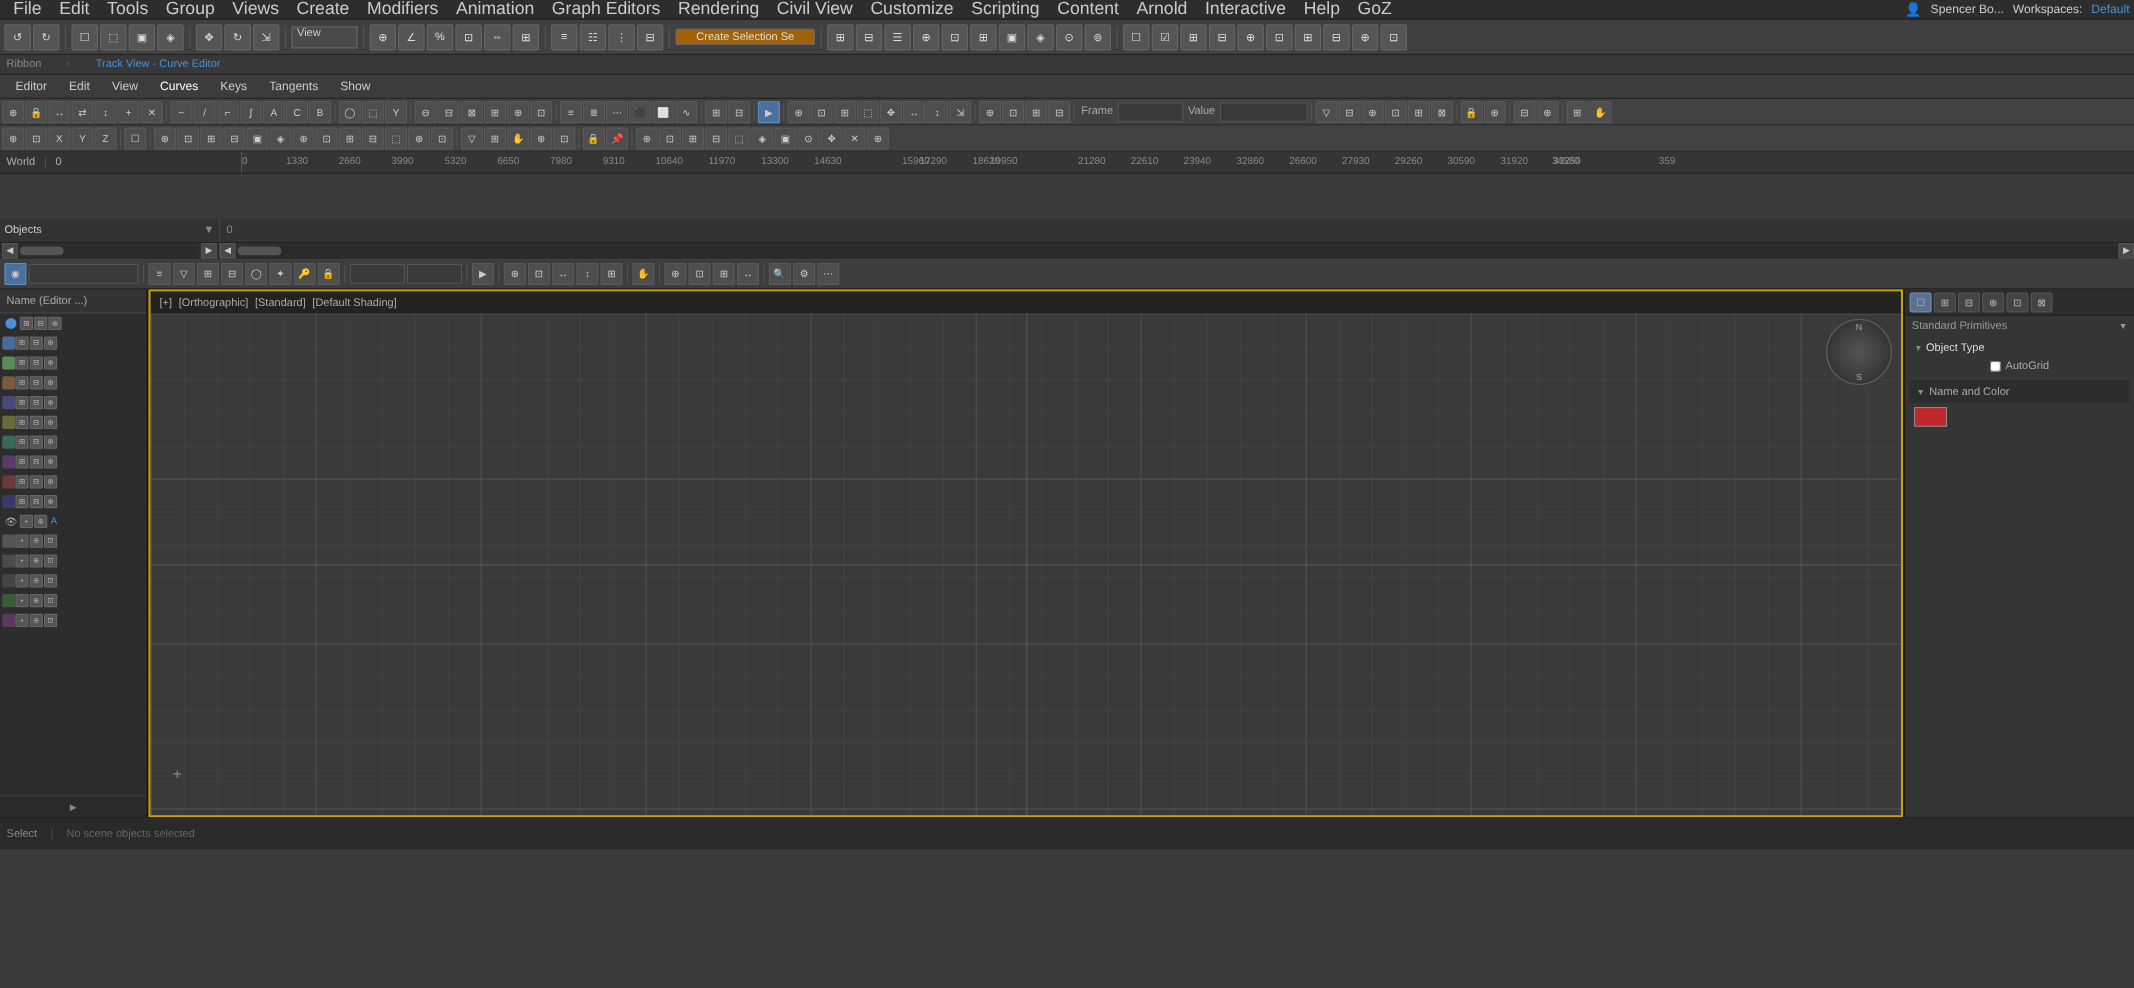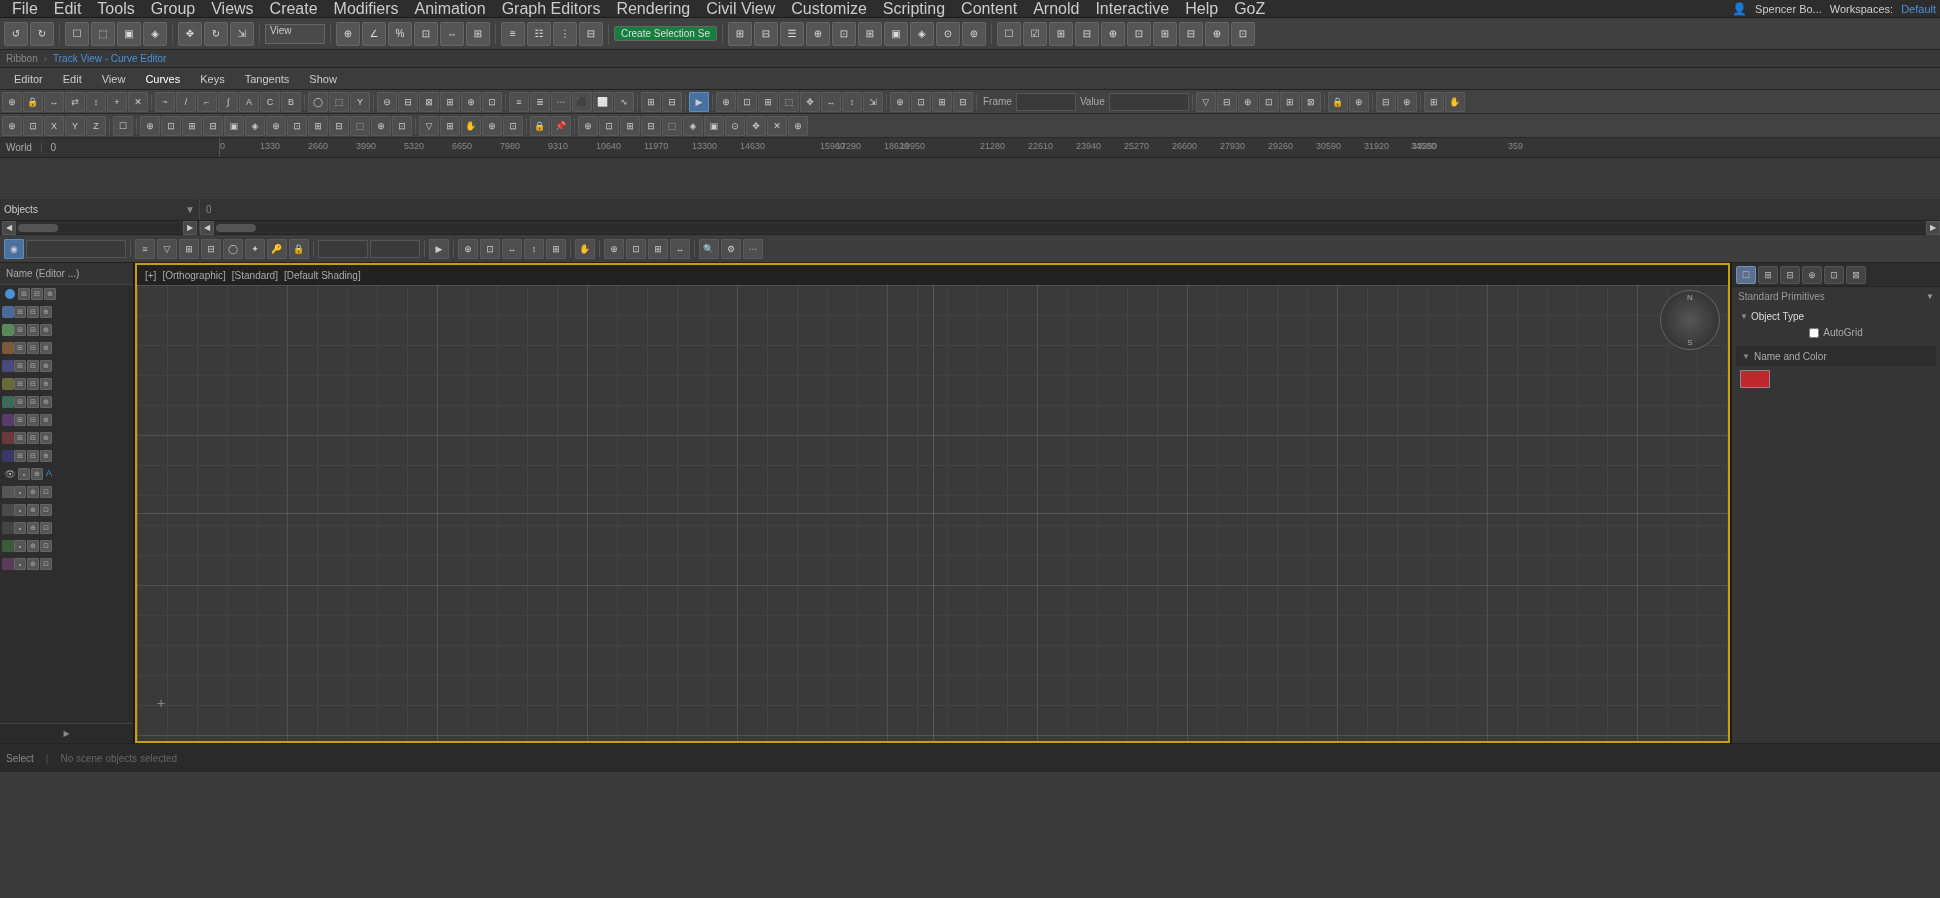--- a/index.html
+++ b/index.html
@@ -67,41 +67,41 @@
       height: 20px;
       background: #4a4a4a;
       border: 1px solid #666;
       color: #ccc;
       font-size: 10px;
       padding: 0 4px;
       cursor: pointer;
       min-width: 60px;
     }
     .ribbon-text-badge {
-      background: #15803d;
+      background: #a16207;
       border: 1px solid #666;
       border-radius: 2px;
-      padding: 1px 6px;
+      padding: 1px 18px;
       font-size: 10px;
       color: #ddd;
       cursor: pointer;
       white-space: nowrap;
     }
 
     
     #breadcrumb-bar {
       height: 18px;
       background: #383838;
       display: flex;
       align-items: center;
       padding: 0 6px;
       font-size: 10px;
       color: #aaa;
       border-bottom: 1px solid #222;
-      gap: 6px;
+      gap: 23px;
     }
 
     
     #curve-editor-menu {
       height: 22px;
       background: #3c3c3c;
       display: flex;
       align-items: center;
       padding: 0 4px;
       border-bottom: 1px solid #222;
@@ -735,21 +735,21 @@
     <span class="rn-span" style="left:424px;">11970</span>
     <span class="rn-span" style="left:472px;">13300</span>
     <span class="rn-span" style="left:520px;">14630</span>
     <span class="rn-span" style="left:600px;">15960</span>
     <span class="rn-span" style="left:616px;">17290</span>
     <span class="rn-span" style="left:664px;">18620</span>
     <span class="rn-span" style="left:680px;">19950</span>
     <span class="rn-span" style="left:760px;">21280</span>
     <span class="rn-span" style="left:808px;">22610</span>
     <span class="rn-span" style="left:856px;">23940</span>
-    <span class="rn-span" style="left:904px;">25270</span>
+    <span class="rn-span" style="left:904px;">32860</span>
     <span class="rn-span" style="left:952px;">26600</span>
     <span class="rn-span" style="left:1000px;">27930</span>
     <span class="rn-span" style="left:1048px;">29260</span>
     <span class="rn-span" style="left:1096px;">30590</span>
     <span class="rn-span" style="left:1144px;">31920</span>
     <span class="rn-span" style="left:1192px;">33250</span>
     <span class="rn-span" style="left:1191px;">34580</span>
     <span class="rn-span" style="left:1288px;">359</span>
   </div>
 </div>

